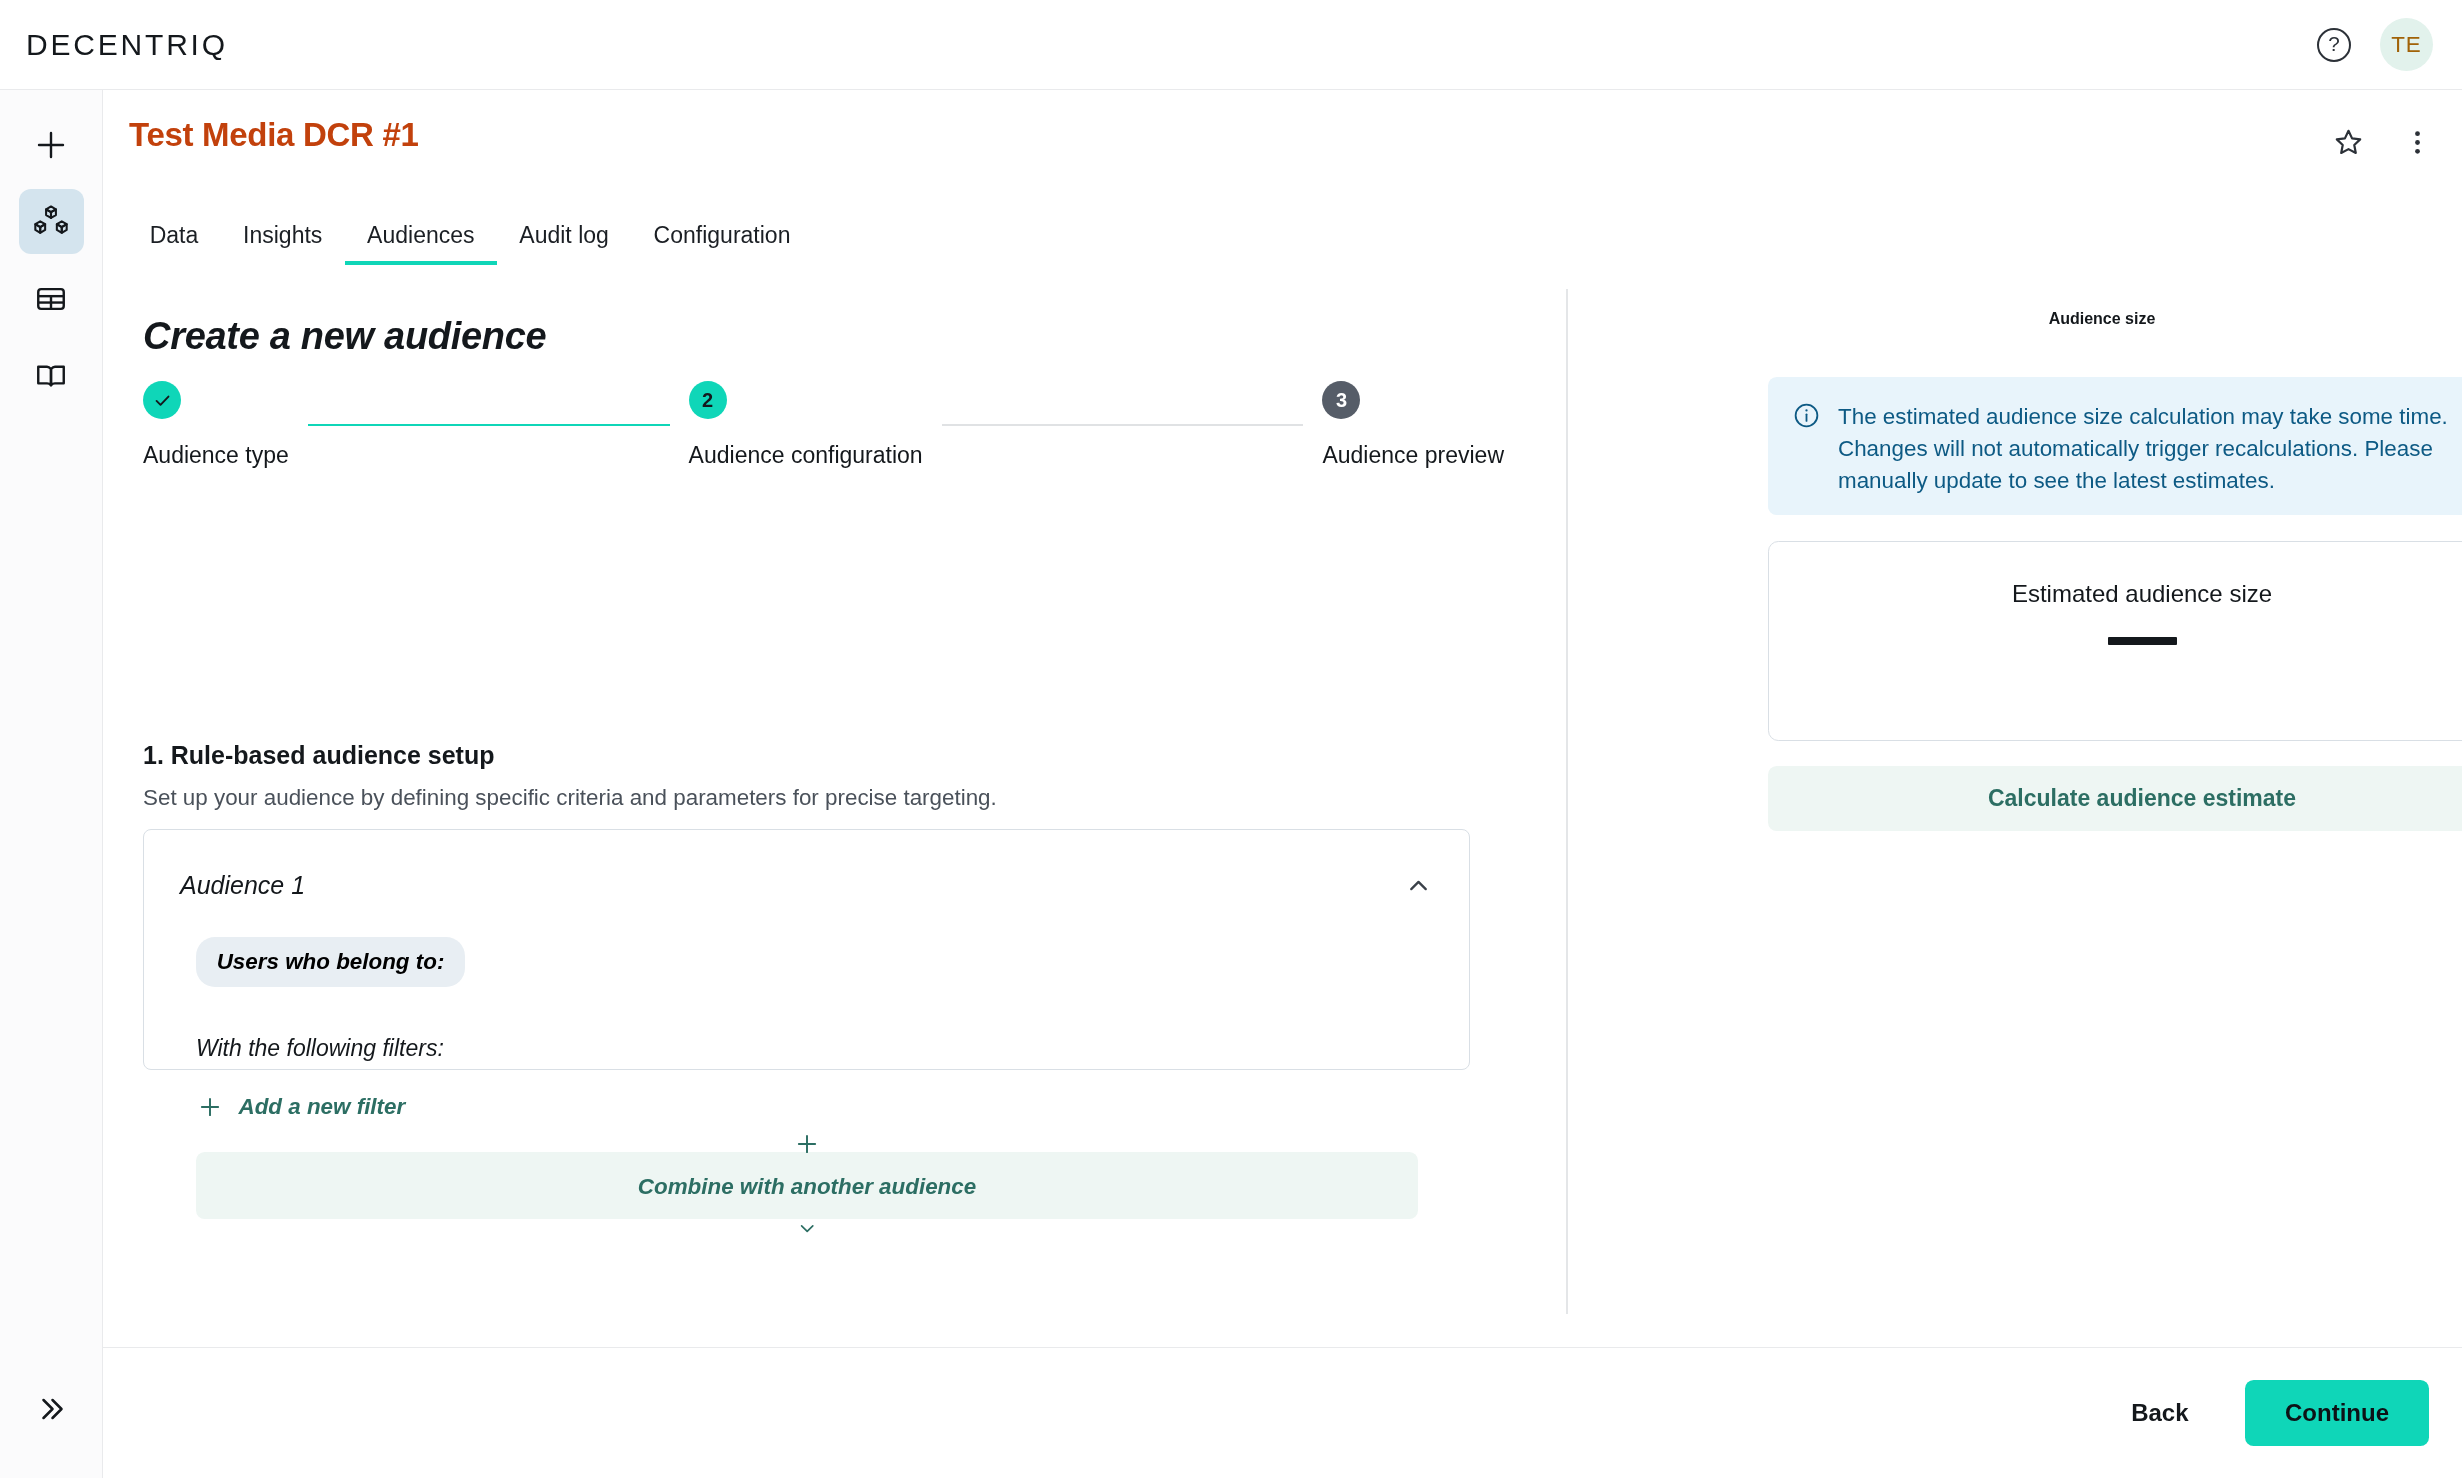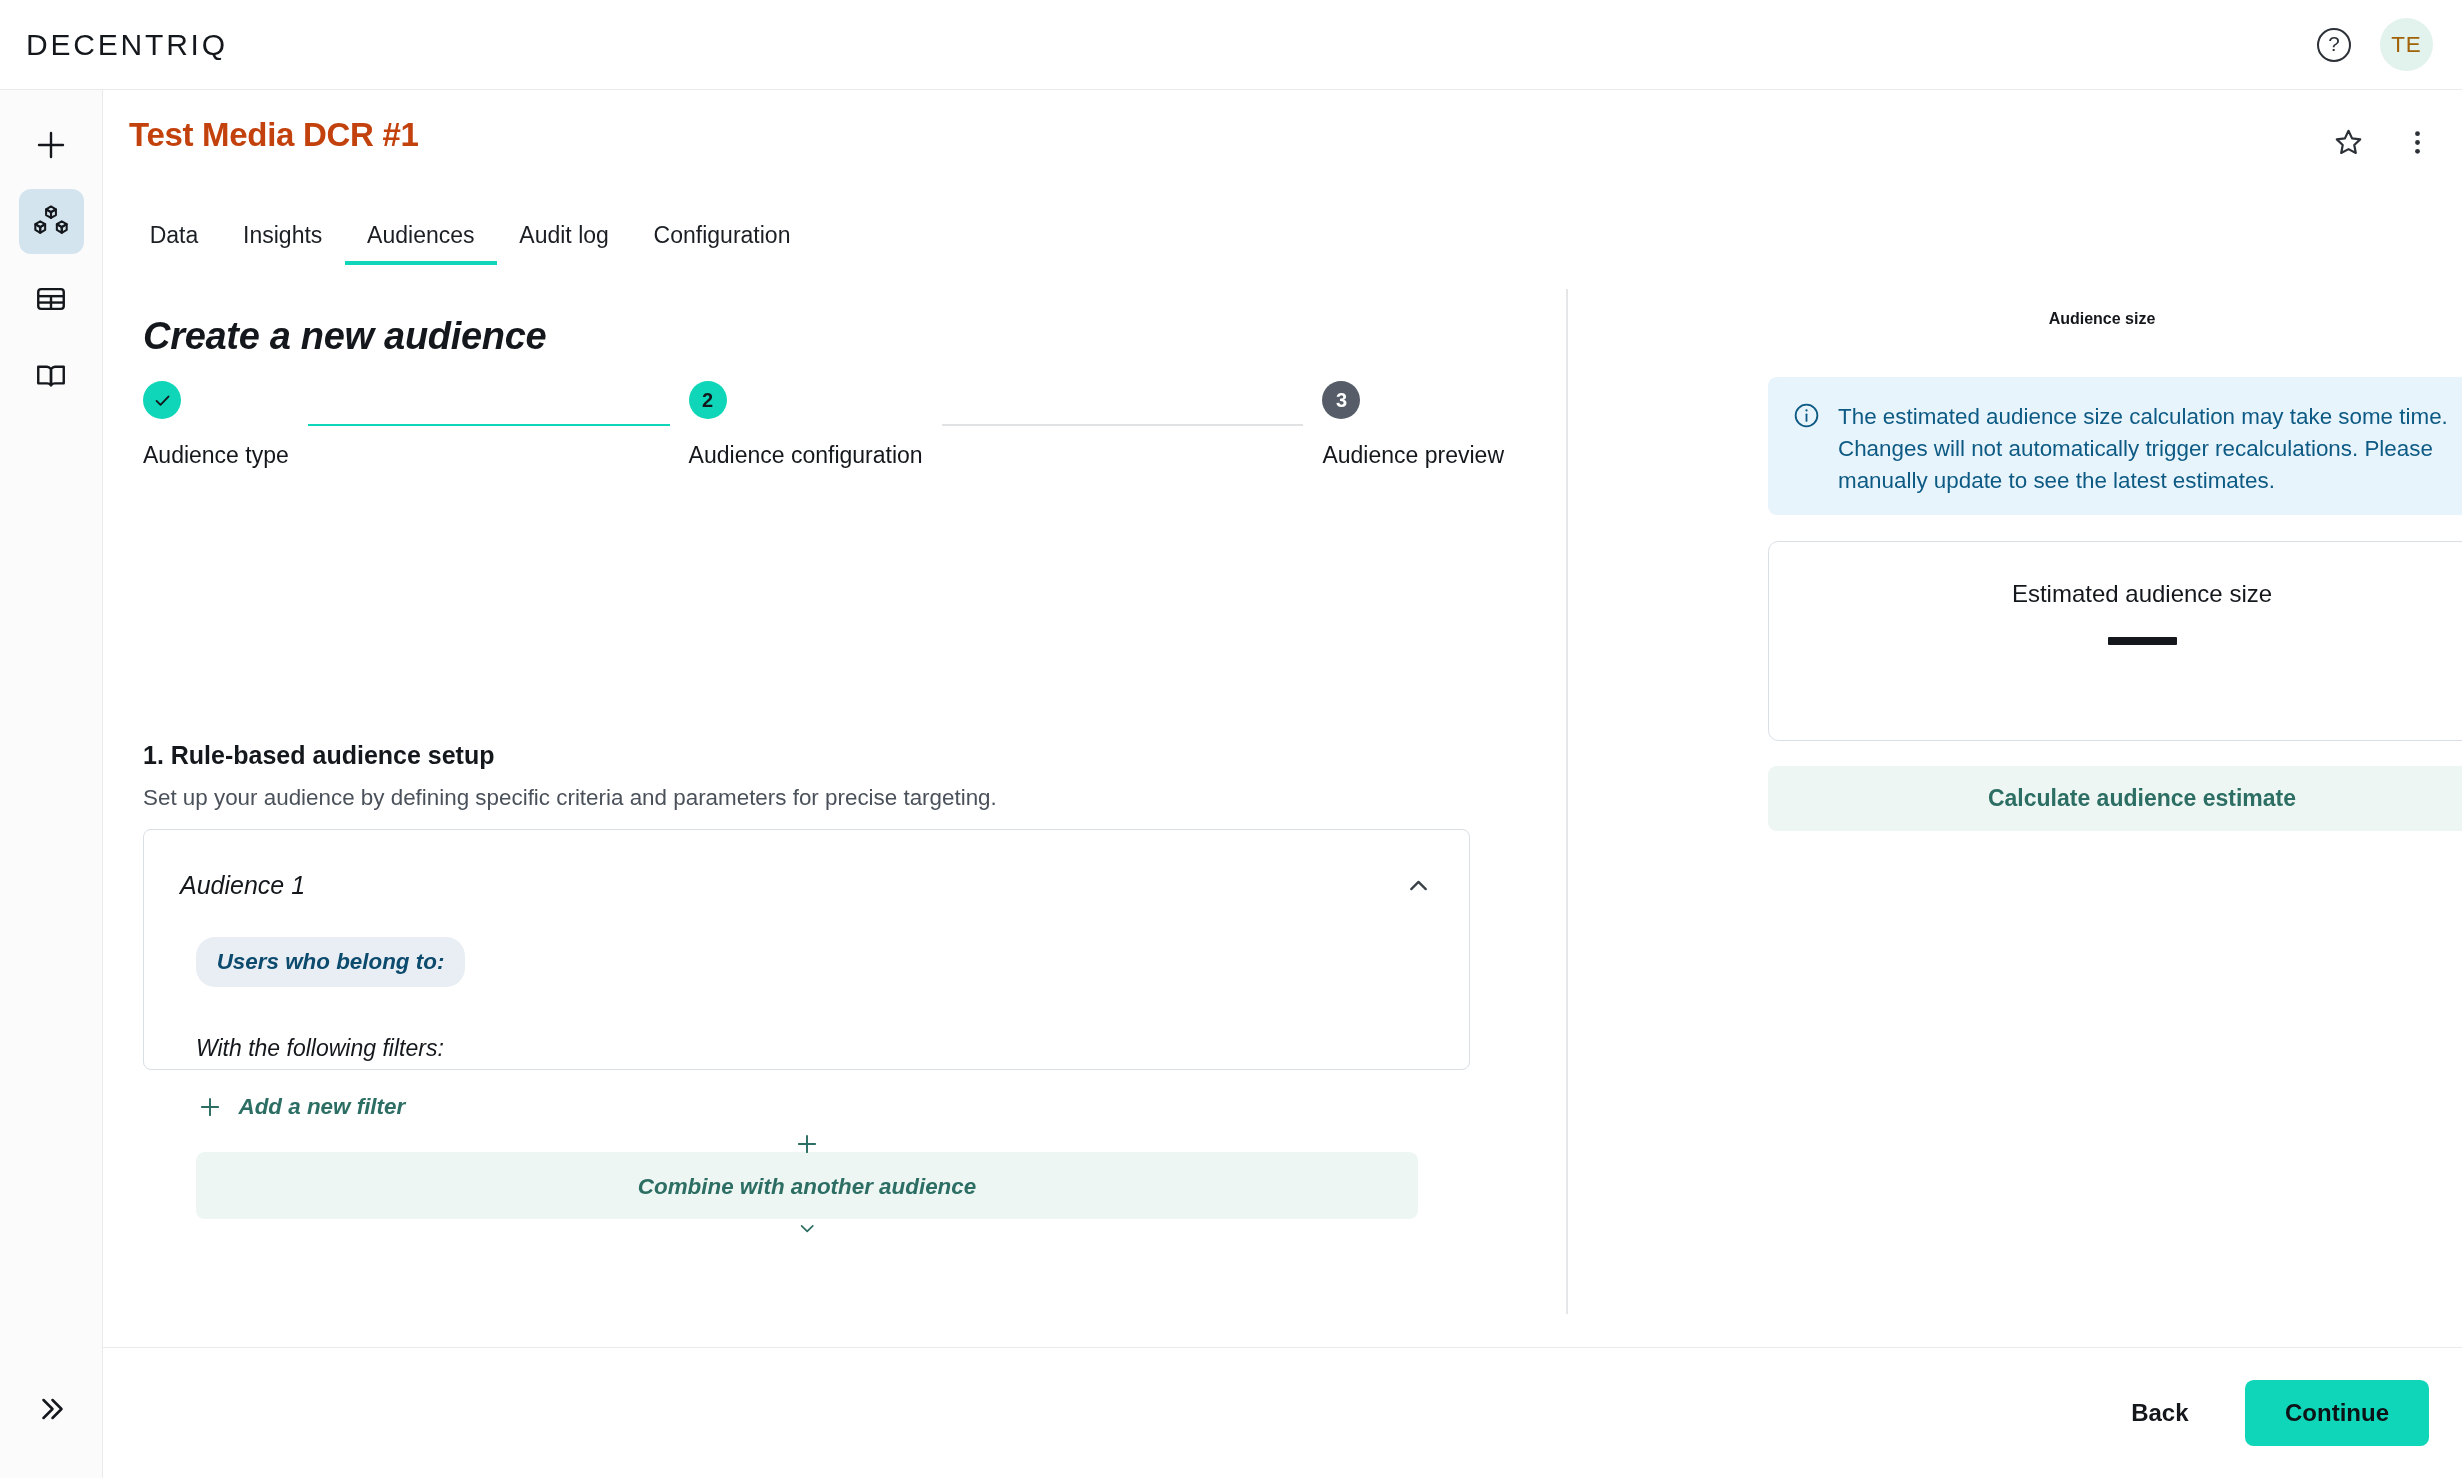--- a/index.html
+++ b/index.html
@@ -143,21 +143,21 @@
     position: absolute; left: 36px; top: 41px; right: 36px;
     display: flex; align-items: center; justify-content: space-between;
   }
   .aud-card-title { font-size: 25px; color: #14181c; }
   .row-belong {
     position: absolute; left: 52px; top: 107px;
     display: flex; align-items: center; gap: 20.7px;
   }
   .pill-label {
     background: #e8eef3; border-radius: 19px;
-    padding: 12px 20.7px; font-size: 22.4px; font-weight: 700; color: #0c4a6e;
+    padding: 12px 20.7px; font-size: 22.4px; font-weight: 700; color: #000000;
     white-space: nowrap;
   }
   .select-box {
     width: 887px; height: 62px;
     border: 1.7px solid #ccd6de; border-radius: 8.6px; background: #fafbfd;
     display: flex; align-items: center; justify-content: space-between;
     padding: 0 22.4px 0 22.4px;
   }
   .select-placeholder { font-size: 24px; color: #6b727b; }
   .filters-label {

